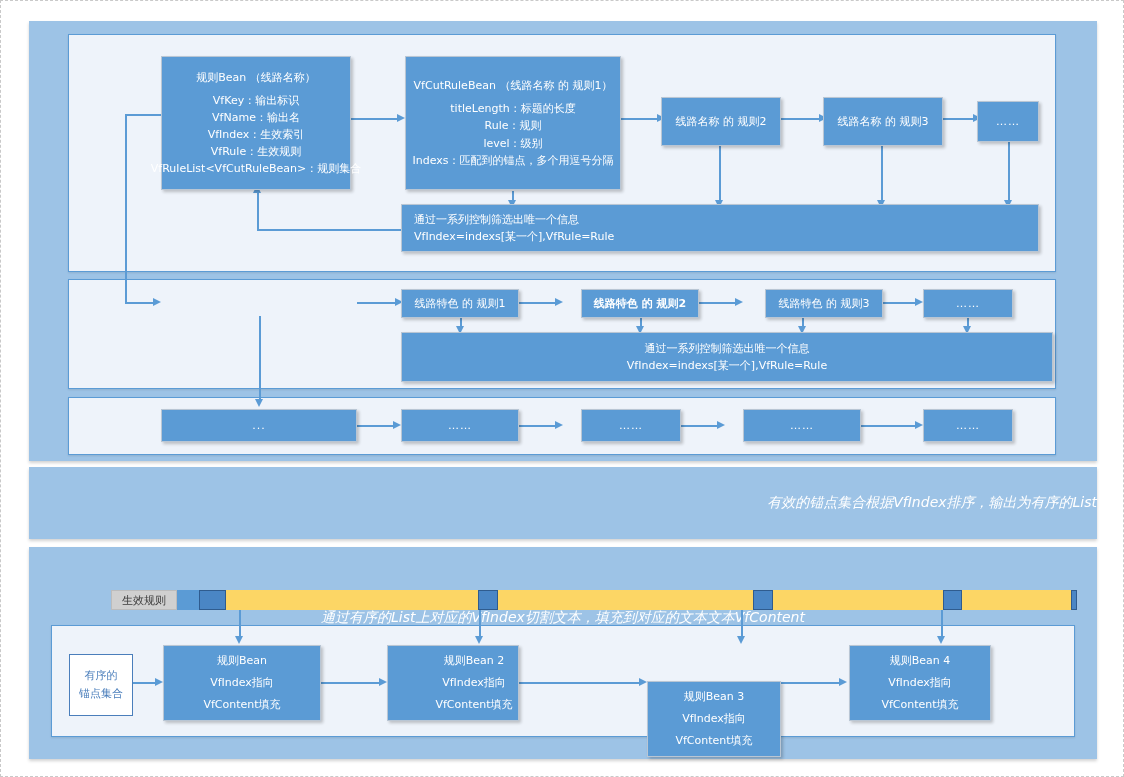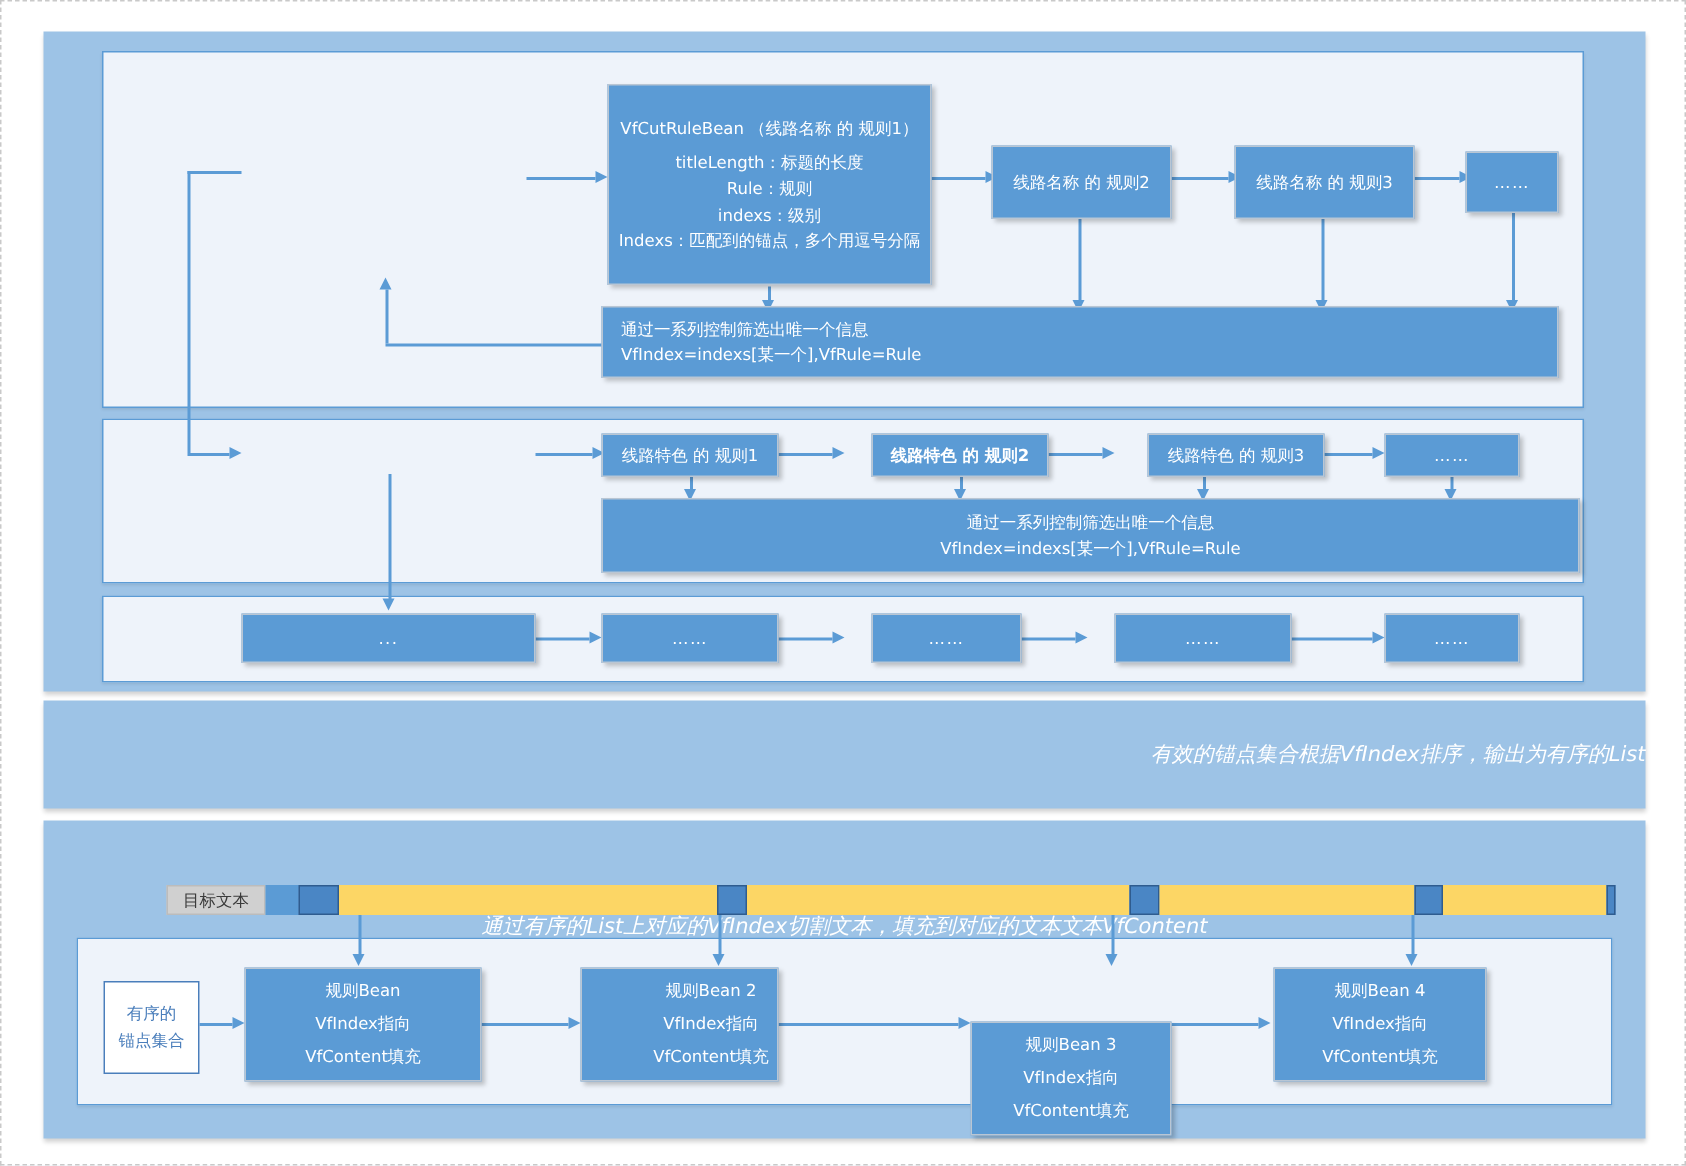--- a/index.html
+++ b/index.html
@@ -125,26 +125,34 @@
   <div class="abs ln-v" style="left:880px;top:145px;height:56px;"></div>
   <div class="abs arrow-d" style="left:876px;top:199px;"></div>
 
   <div class="abs ln-v" style="left:1007px;top:141px;height:60px;"></div>
   <div class="abs arrow-d" style="left:1003px;top:199px;"></div>
 
   <div class="abs ln-h" style="left:256px;top:228px;width:144px;"></div>
   <div class="abs ln-v" style="left:256px;top:192px;height:36px;"></div>
   <div class="abs arrow-u" style="left:252px;top:184px;"></div>
 
+  <div class="abs box" style="left:160px;top:55px;width:190px;height:134px;">
+    <span class="ln ttl">规则Bean （线路名称）</span>
+    <span class="ln">VfKey：输出标识</span>
+    <span class="ln">VfName：输出名</span>
+    <span class="ln">VfIndex：生效索引</span>
+    <span class="ln">VfRule：生效规则</span>
+    <span class="ln">VfRuleList&lt;VfCutRuleBean&gt;：规则集合</span>
+  </div>
 
   <div class="abs box" style="left:404px;top:55px;width:216px;height:134px;">
     <span class="ln ttl">VfCutRuleBean （线路名称 的 规则1）</span>
     <span class="ln">titleLength：标题的长度</span>
     <span class="ln">Rule：规则</span>
-    <span class="ln">indexs：级别</span>
+    <span class="ln">level：级别</span>
     <span class="ln">Indexs：匹配到的锚点，多个用逗号分隔</span>
   </div>
 
   <div class="abs box" style="left:660px;top:96px;width:120px;height:49px;">
     <span class="ln">线路名称 的 规则2</span>
   </div>
 
   <div class="abs box" style="left:822px;top:96px;width:120px;height:49px;">
     <span class="ln">线路名称 的 规则3</span>
   </div>
@@ -233,21 +241,21 @@
     <span class="band-text">有效的锚点集合根据VfIndex排序，输出为有序的List</span>
   </div>
 
   <div class="abs panel" style="left:28px;top:546px;width:1068px;height:212px;"></div>
 
   <div class="abs" style="left:28px;top:570px;width:1068px;text-align:center;margin-top:36px;">
     <span class="band-text">通过有序的List上对应的VfIndex切割文本，填充到对应的文本文本VfContent</span>
   </div>
 
   <div class="abs" style="left:110px;top:589px;width:966px;height:20px;display:flex;">
-    <div class="bar-label" style="width:66px;height:20px;">目标文本</div>
+    <div class="bar-label" style="width:66px;height:20px;">生效规则</div>
     <div class="seg-b" style="width:22px;"></div>
     <div class="seg-b2" style="width:27px;"></div>
     <div class="seg-y" style="width:252px;"></div>
     <div class="seg-b2" style="width:20px;"></div>
     <div class="seg-y" style="width:255px;"></div>
     <div class="seg-b2" style="width:20px;"></div>
     <div class="seg-y" style="width:170px;"></div>
     <div class="seg-b2" style="width:19px;"></div>
     <div class="seg-y" style="width:109px;"></div>
     <div class="seg-b2" style="width:6px;"></div>

